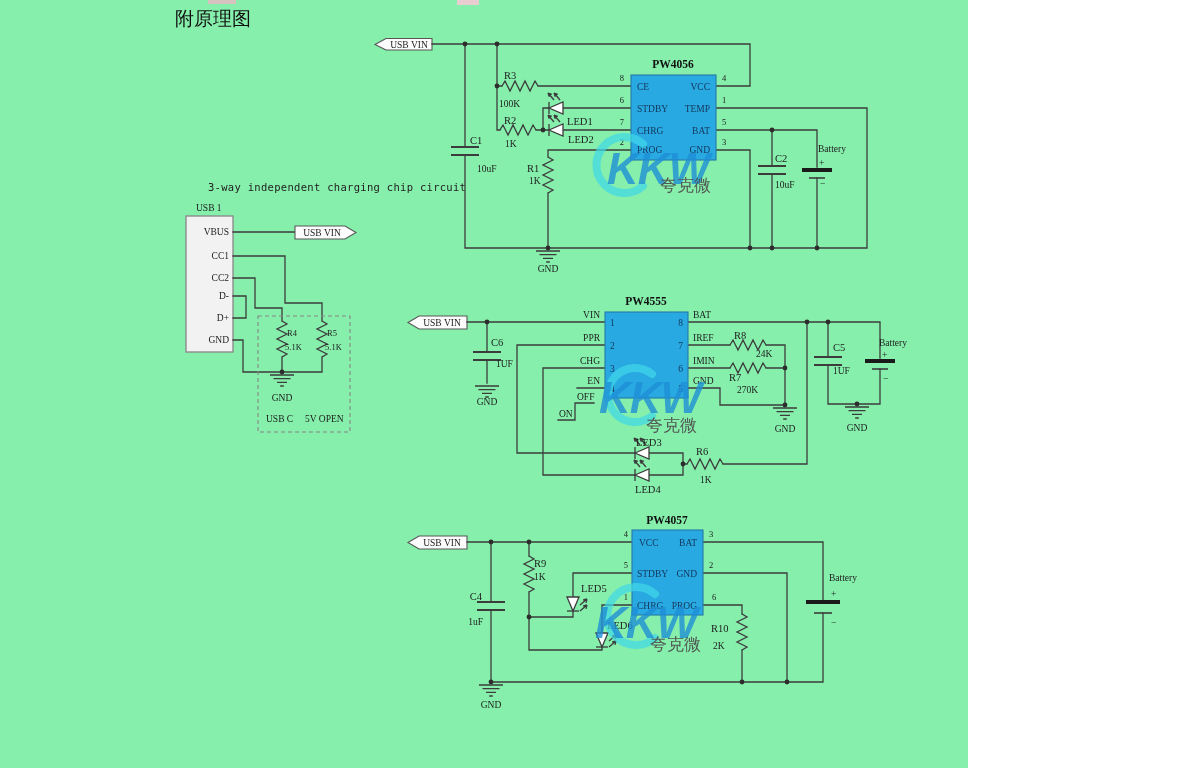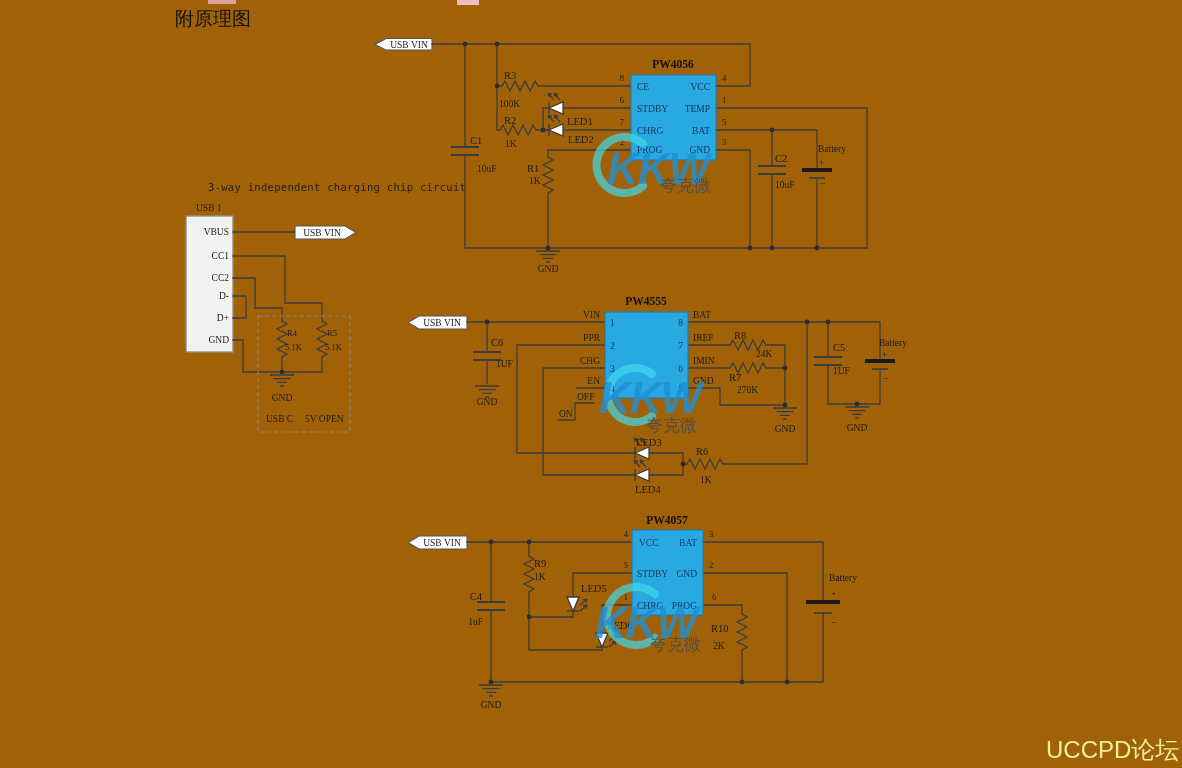--- a/index.html
+++ b/index.html
@@ -1,20 +1,20 @@
 <!DOCTYPE html>
 <html style="--chip-fill: #29a9e1; --chip-border: #2678a6; --wire: #3c3c3c; --watermark-blue: #1f8fd6; --watermark-teal: #3fd8e8; --forum-yellow: #f2ef9c;"><head>
 <meta charset="utf-8">
 <style>
   :root{
     --chip-fill:#29a9e1; --chip-border:#2678a6; --wire:#3c3c3c;
     --watermark-blue:#1f8fd6; --watermark-teal:#3fd8e8; --forum-yellow:#f2ef9c;
   }
   html,body{margin:0;padding:0;background:#ffffff;}
-  .stage{width:1182px;height:768px;position:relative;background:#a16207;overflow:hidden;text-decoration:underline;}
+  .stage{width:968px;height:768px;position:relative;background:#86efac;overflow:hidden;text-decoration:underline;}
   .wire{fill:none;stroke:var(--wire);stroke-width:1.3;stroke-linecap:square;stroke-linejoin:miter;}
   .sym{fill:none;stroke:var(--wire);stroke-width:1.3;stroke-linejoin:miter;}
   .ledfill{fill:#ffffff;}
   .plate{fill:none;stroke:var(--wire);stroke-width:1.8;}
   .bthick{fill:none;stroke:#1a1a1a;stroke-width:4;}
   .bthin{fill:none;stroke:var(--wire);stroke-width:1.6;}
   .dot{fill:#2d2d2d;stroke:none;}
   .chip{fill:var(--chip-fill);stroke:var(--chip-border);stroke-width:1.1;}
   .flag{fill:#fcfcfc;stroke:#565656;stroke-width:1.1;}
   .usbrect{fill:#f2f2f2;stroke:#8d8d8d;stroke-width:1.4;}

